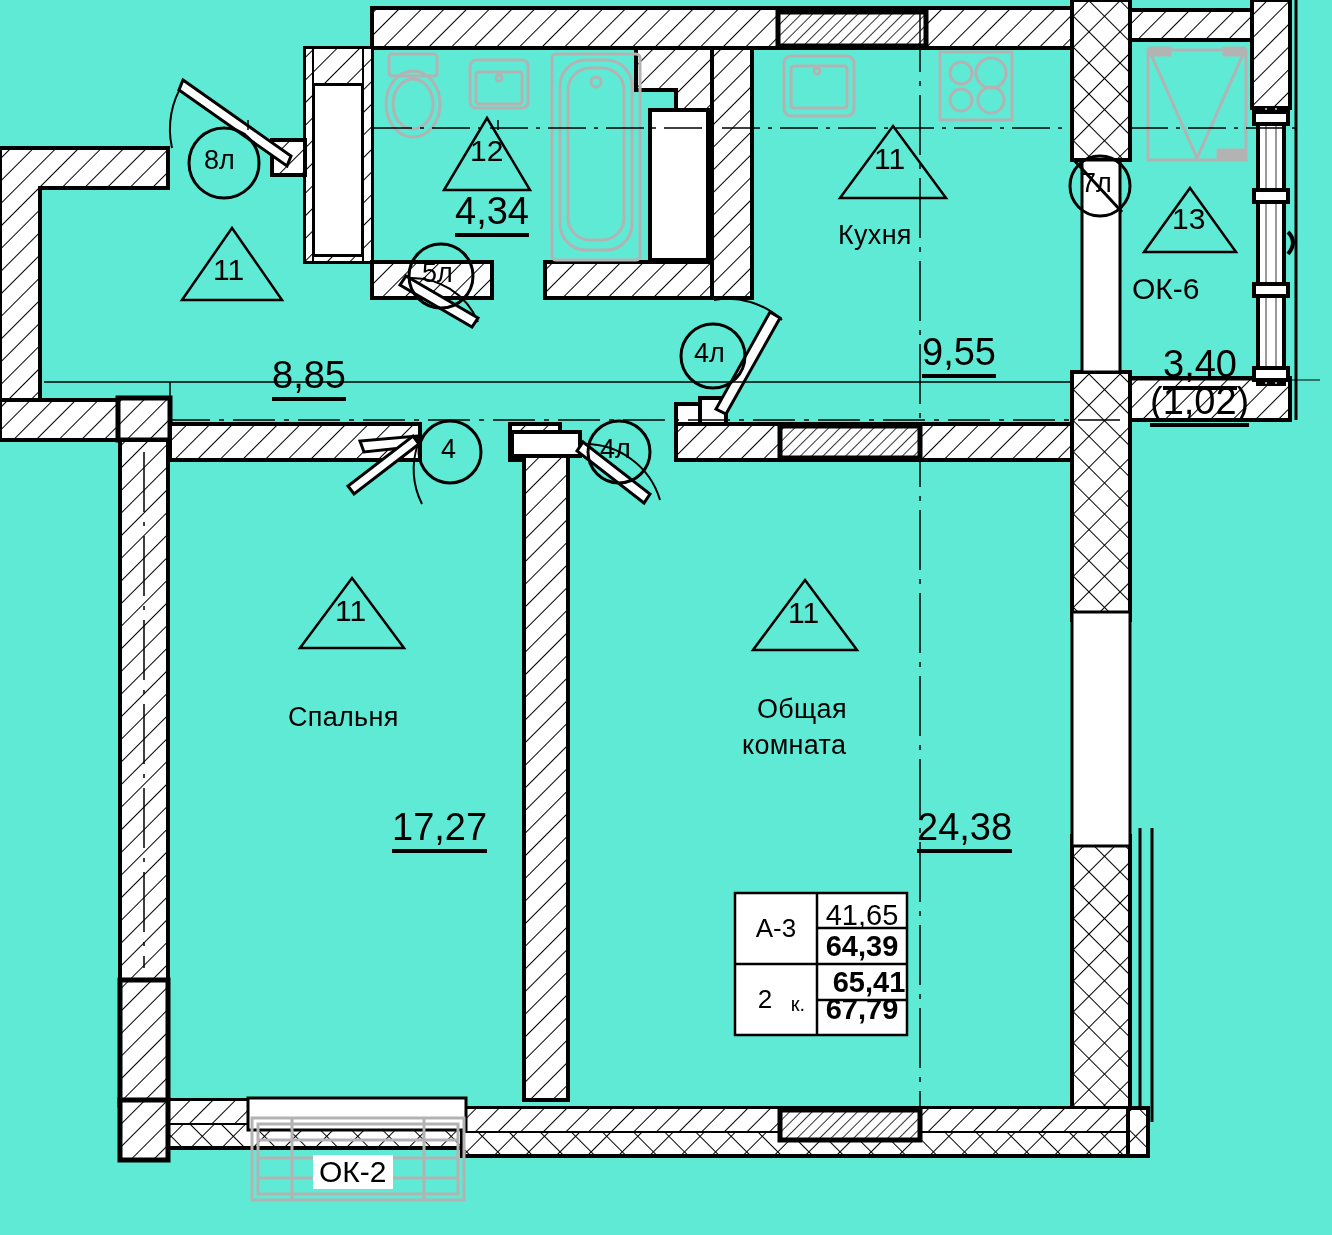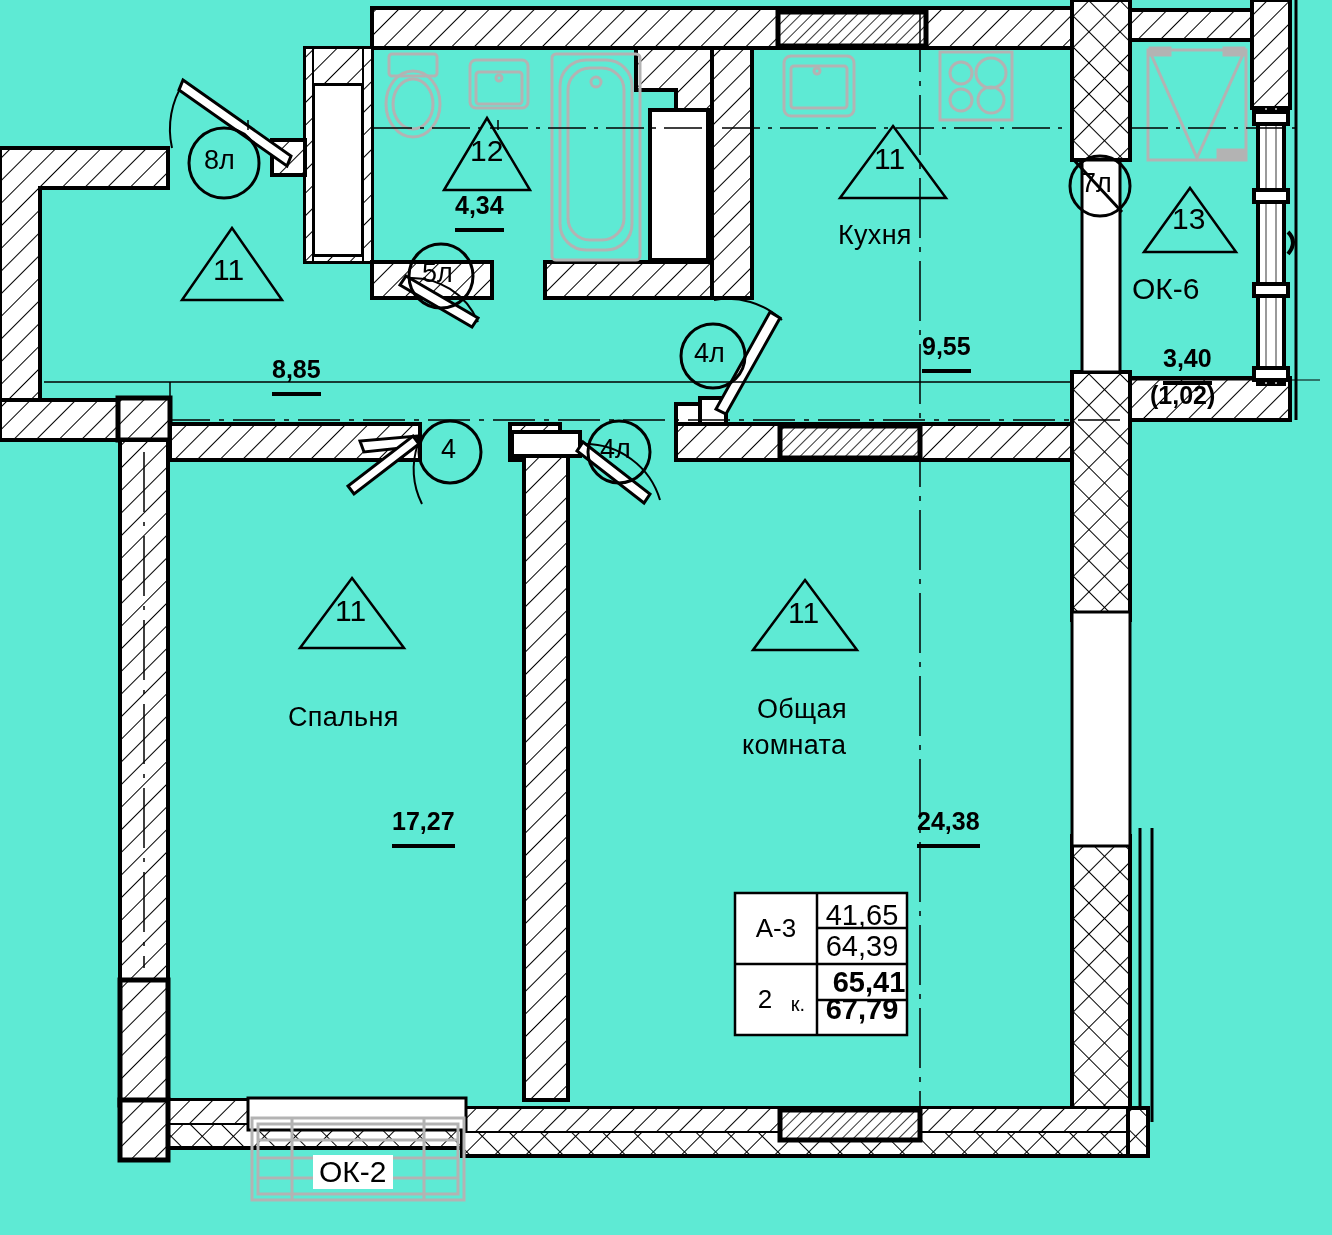--- a/index.html
+++ b/index.html
@@ -24,24 +24,24 @@
     position: absolute;
     white-space: nowrap;
     color: #000;
     font-family: "Liberation Sans", sans-serif;
   }
   .room-name {
     font-size: 27px;
     letter-spacing: 0.3px;
   }
   .room-area {
-    font-size: 25px;
-    font-weight: bold;
+    font-size: 38px;
+    font-weight: normal;
     border-bottom: 4px solid #000;
-    padding-bottom: 10px;
+    padding-bottom: 1px;
     line-height: 1.05;
   }
   .mark-num {
     font-size: 30px;
   }
   .circ-num {
     font-size: 27px;
   }
   .ok-label {
     font-size: 30px;
@@ -328,19 +328,19 @@
   <div class="lbl room-area" style="left:917px; top:808px;">24,38</div>
 
   <div class="lbl ok-label" style="left:1132px; top:272px;">ОК-6</div>
   <div class="lbl room-area" style="left:1163px; top:325px;margin-top:20px;">3,40</div>
   <div class="lbl room-area" style="left:1150px; top:348px;margin-top:34px;">(1,02)</div>
 
   <div class="lbl ok-label" style="left:313px; top:1155px; background:#fff; padding:0 6px;">ОК-2</div>
 
   <div class="tbl-cell tbl-big" style="left:735px; top:893px; width:82px; height:71px;">А-3</div>
   <div class="tbl-cell tbl-num" style="left:817px; top:893px; width:90px; height:44px;">41,65</div>
-  <div class="tbl-cell tbl-num" style="left:817px; top:928px; width:90px; height:36px;">64,39</div>
+  <div class="tbl-cell tbl-num" style="left:817px; top:928px; width:90px; height:36px;font-weight:bold;">64,39</div>
   <div class="tbl-cell tbl-num-b" style="left:817px; top:964px; width:104px; height:36px;">65,41</div>
   <div class="tbl-cell tbl-num-b" style="left:817px; top:1000px; width:90px; height:18px;">67,79</div>
   <div class="tbl-cell tbl-big" style="left:742px; top:964px; width:46px; height:71px;">2</div>
   <div class="tbl-cell tbl-k" style="left:782px; top:974px; width:32px; height:60px;">к.</div>
 
 </div>
 
 </body></html>

